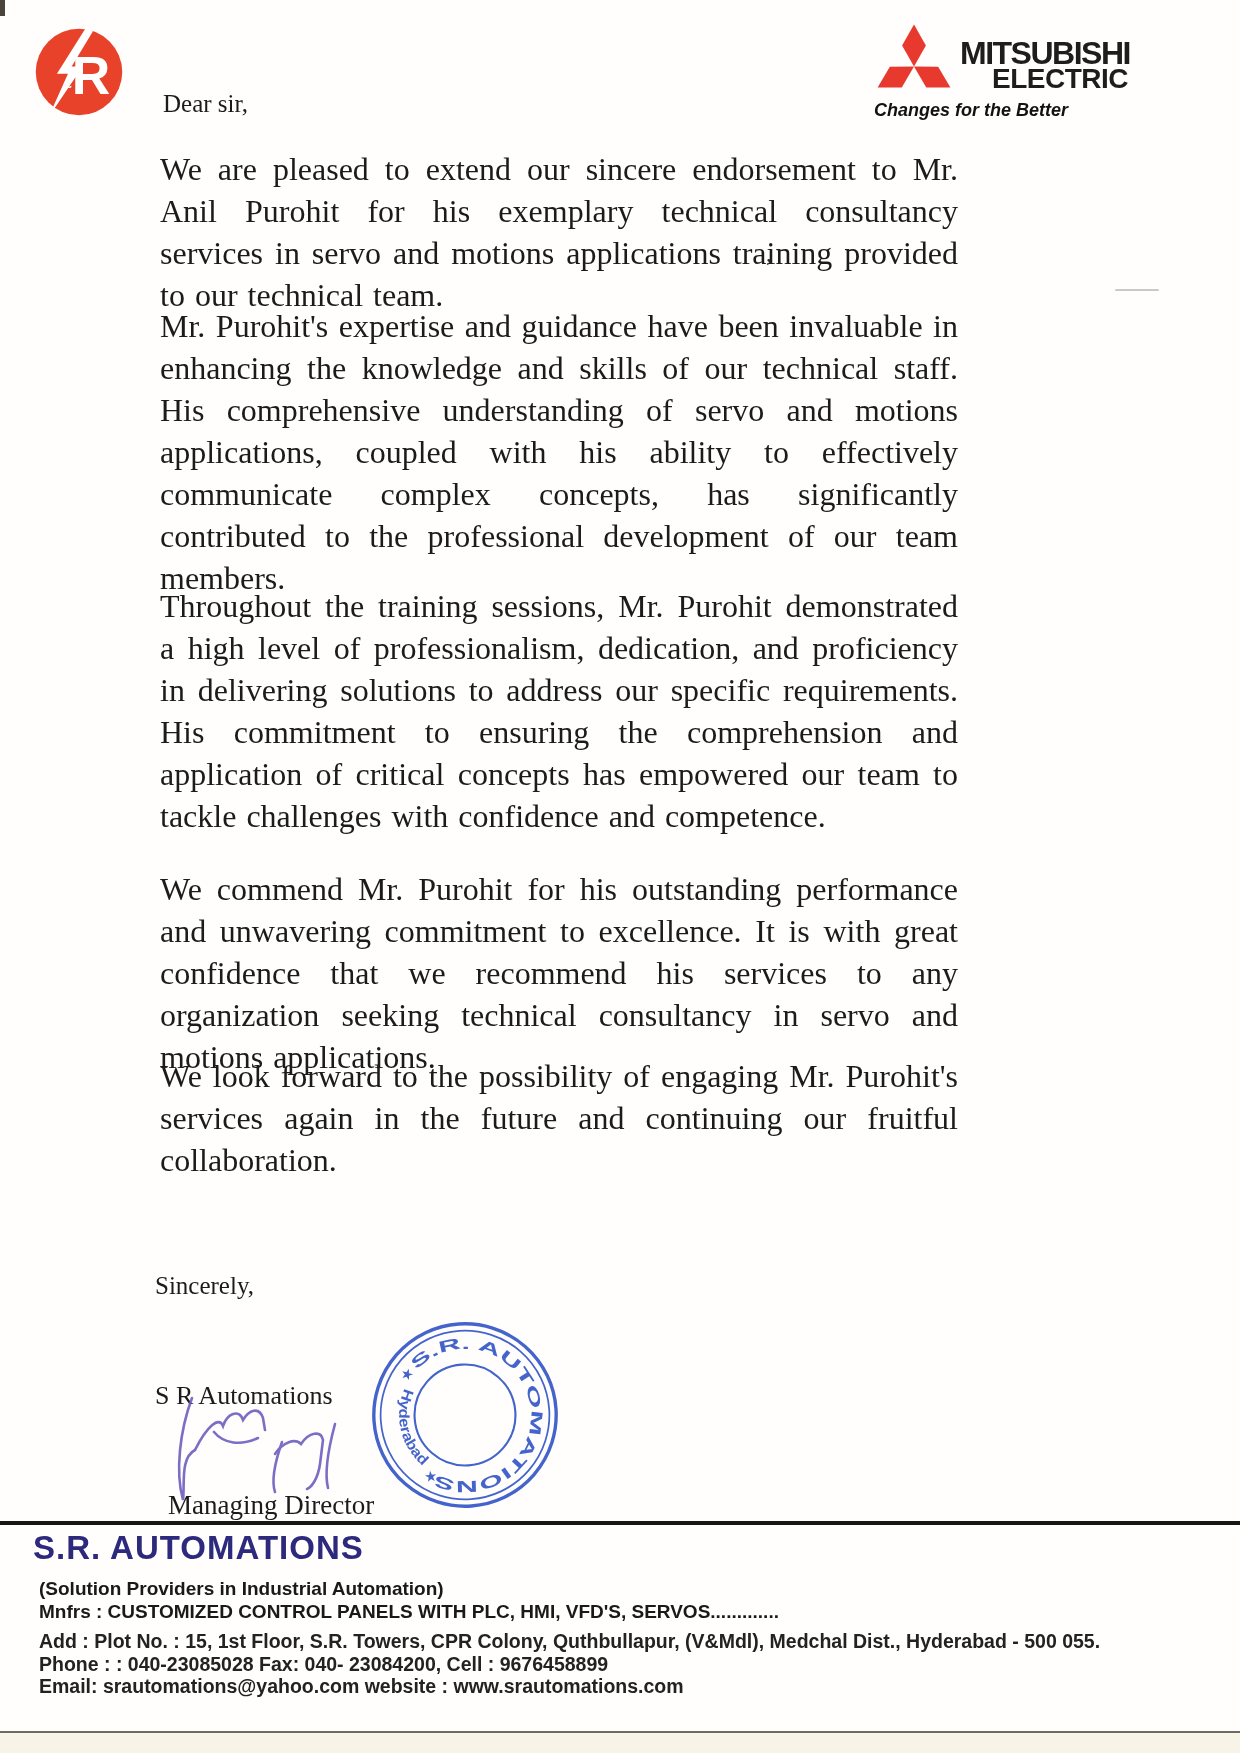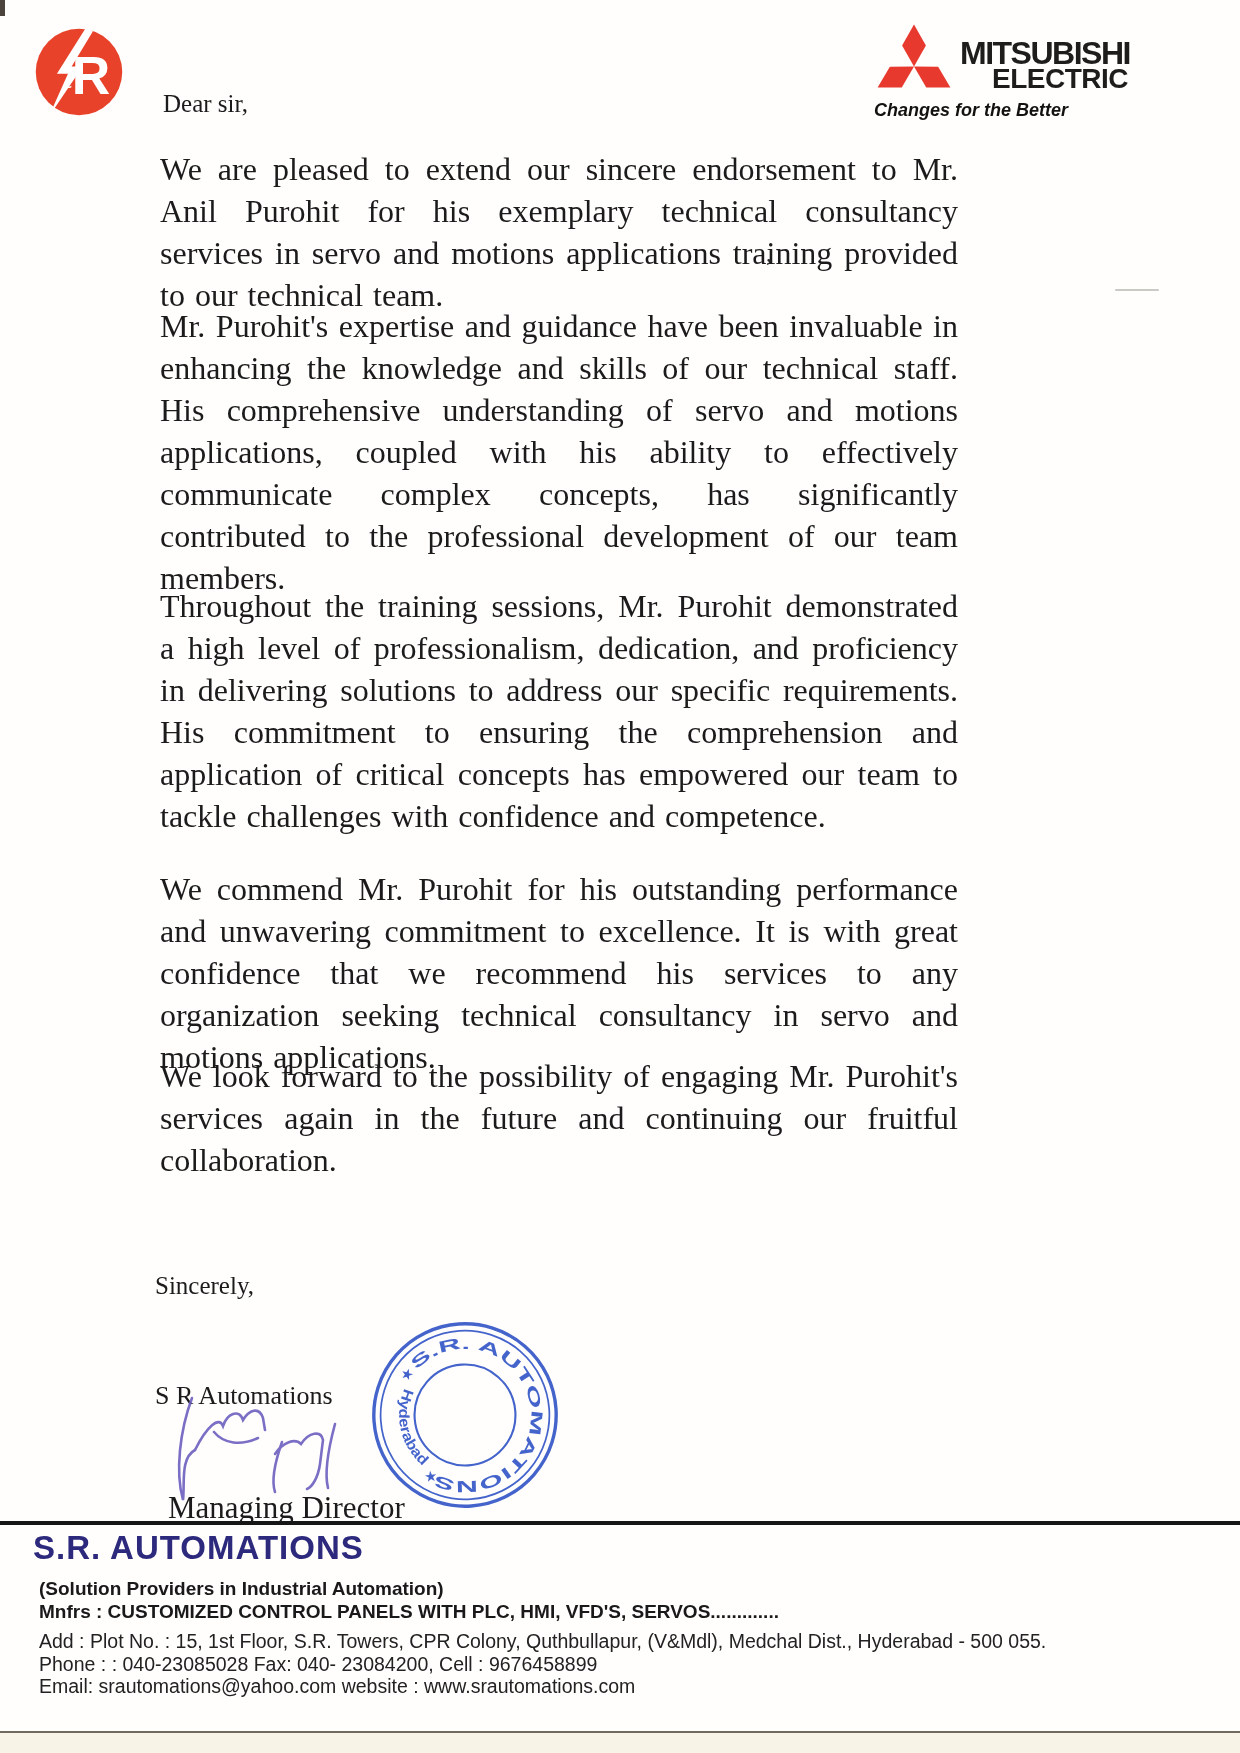--- a/index.html
+++ b/index.html
@@ -27,33 +27,33 @@
   
   .salutation{position:absolute;left:163px;top:90px;font-size:25px;}
   .para{
     position:absolute;left:160px;width:798px;margin:0;
     font-size:32px;line-height:42px;text-align:justify;word-spacing:2px;
   }
   .stray-comma{position:absolute;left:766px;top:240px;font-size:24px;color:#2a2a2a;}
   .edge-dash{position:absolute;left:1115px;top:289px;width:44px;height:2px;background:#c9c9c6;border-radius:2px;}
   .closing{position:absolute;left:155px;top:1272px;font-size:25px;}
   .sig-company{position:absolute;left:155px;top:1381px;font-size:26px;}
-  .sig-title{position:absolute;left:168px;top:1490px;font-size:31px;}
+  .sig-title{position:absolute;left:168px;top:1490px;font-size:27px;}
   .signature-svg{position:absolute;left:162px;top:1386px;width:280px;height:122px;}
   .stamp-svg{position:absolute;left:368px;top:1318px;width:194px;height:194px;transform:rotate(-4deg);opacity:.92;}
   
   .rule-thick{position:absolute;left:0;top:1521px;width:1240px;height:4px;background:#161616;}
   .footer-name{
     position:absolute;left:33px;top:1529px;
     font-family:"Liberation Sans", sans-serif;font-weight:bold;
     font-size:33px;letter-spacing:1px;color:#2d2a7d;
   }
   .footer-line{position:absolute;left:39px;font-family:"Liberation Sans", sans-serif;color:#191919;white-space:nowrap;}
   .f-bold{font-weight:bold;font-size:19px;}
-  .f-reg{font-size:19.5px;color:#222;}
+  .f-reg{font-size:19.5px;color:#222;font-weight:bold;}
   .rule-thin{position:absolute;left:0;top:1731px;width:1240px;height:2px;background:#6e6a60;}
   .paper-edge{position:absolute;left:0;top:1733px;width:1240px;height:20px;background:#f8f3e7;}
 </style>
 </head>
 <body>
 
 <div class="page">
 
   <div class="corner-mark"></div>
 

